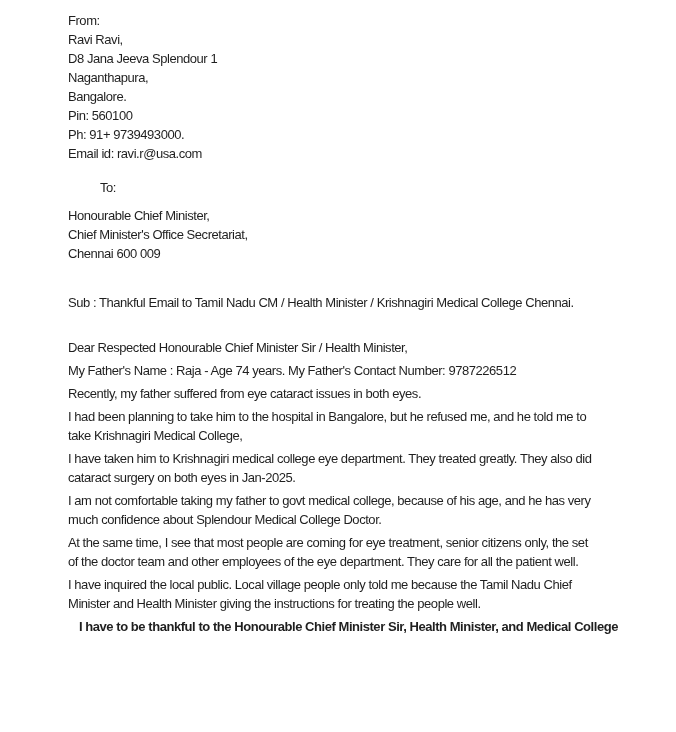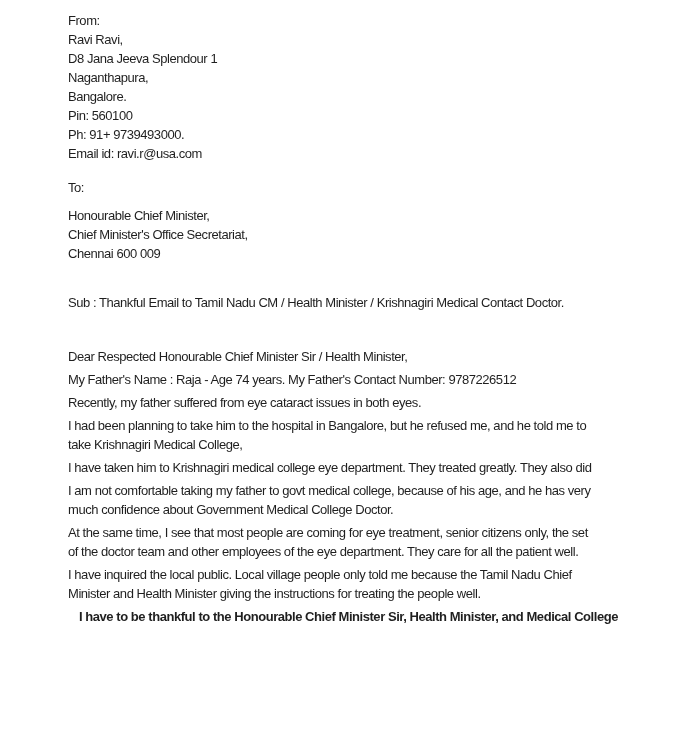--- a/index.html
+++ b/index.html
@@ -21,24 +21,24 @@
     padding: 11px 58px 0 68px;
     background: #ffffff;
   }
   .line {
     font-size: 13px;
     line-height: 19px;
     letter-spacing: -0.45px;
     white-space: nowrap;
   }
   .from-block { margin: 0; }
-  .to-label { margin-top: 15px; }
+  .to-label { margin-top: 15px; margin-left: 32px; }
   .to-block { margin-top: 9px; }
   .subject-line { margin-top: 30px; }
-  .body-block { margin-top: 35px; }
+  .body-block { margin-top: 26px; }
   .para { margin: 0 0 4px 0; }
   .para.bold .line { font-weight: 700; text-align: right; }
 </style>
 </head>
 <body>
 
 <div class="page">
 
   <div class="from-block">
       <div class="line">From:</div>
@@ -52,42 +52,43 @@
     </div>
 
   <div class="line to-label">To:</div>
 
   <div class="to-block">
       <div class="line">Honourable Chief Minister,</div>
       <div class="line">Chief Minister's Office Secretariat,</div>
       <div class="line">Chennai 600 009</div>
     </div>
 
-  <div class="line subject-line">Sub : Thankful Email to Tamil Nadu CM / Health Minister / Krishnagiri Medical Contact Doctor.</div>
+  <div class="line subject-line">Sub : Thankful Email to Tamil Nadu CM / Health Minister / Krishnagiri Medical College Chennai.</div>
 
   <div class="body-block">
       <div class="para">
         <div class="line">Dear Respected Honourable Chief Minister Sir / Health Minister,</div>
       </div>
       <div class="para">
         <div class="line">My Father's Name : Raja - Age 74 years. My Father's Contact Number: 9787226512</div>
       </div>
       <div class="para">
         <div class="line">Recently, my father suffered from eye cataract issues in both eyes.</div>
       </div>
       <div class="para">
         <div class="line">I had been planning to take him to the hospital in Bangalore, but he refused me, and he told me to</div>
         <div class="line">take Krishnagiri Medical College,</div>
       </div>
       <div class="para">
         <div class="line">I have taken him to Krishnagiri medical college eye department. They treated greatly. They also did</div>
+        <div class="line">cataract surgery on both eyes in Jan-2025.</div>
       </div>
       <div class="para">
         <div class="line">I am not comfortable taking my father to govt medical college, because of his age, and he has very</div>
-        <div class="line">much confidence about Government Medical College Doctor.</div>
+        <div class="line">much confidence about Splendour Medical College Doctor.</div>
       </div>
       <div class="para">
         <div class="line">At the same time, I see that most people are coming for eye treatment, senior citizens only, the set</div>
         <div class="line">of the doctor team and other employees of the eye department. They care for all the patient well.</div>
       </div>
       <div class="para">
         <div class="line">I have inquired the local public. Local village people only told me because the Tamil Nadu Chief</div>
         <div class="line">Minister and Health Minister giving the instructions for treating the people well.</div>
       </div>
       <div class="para bold">

